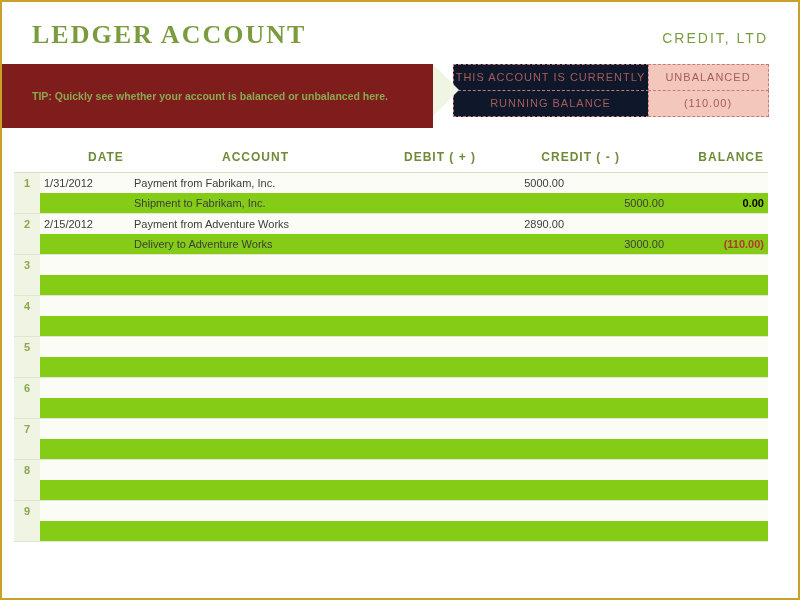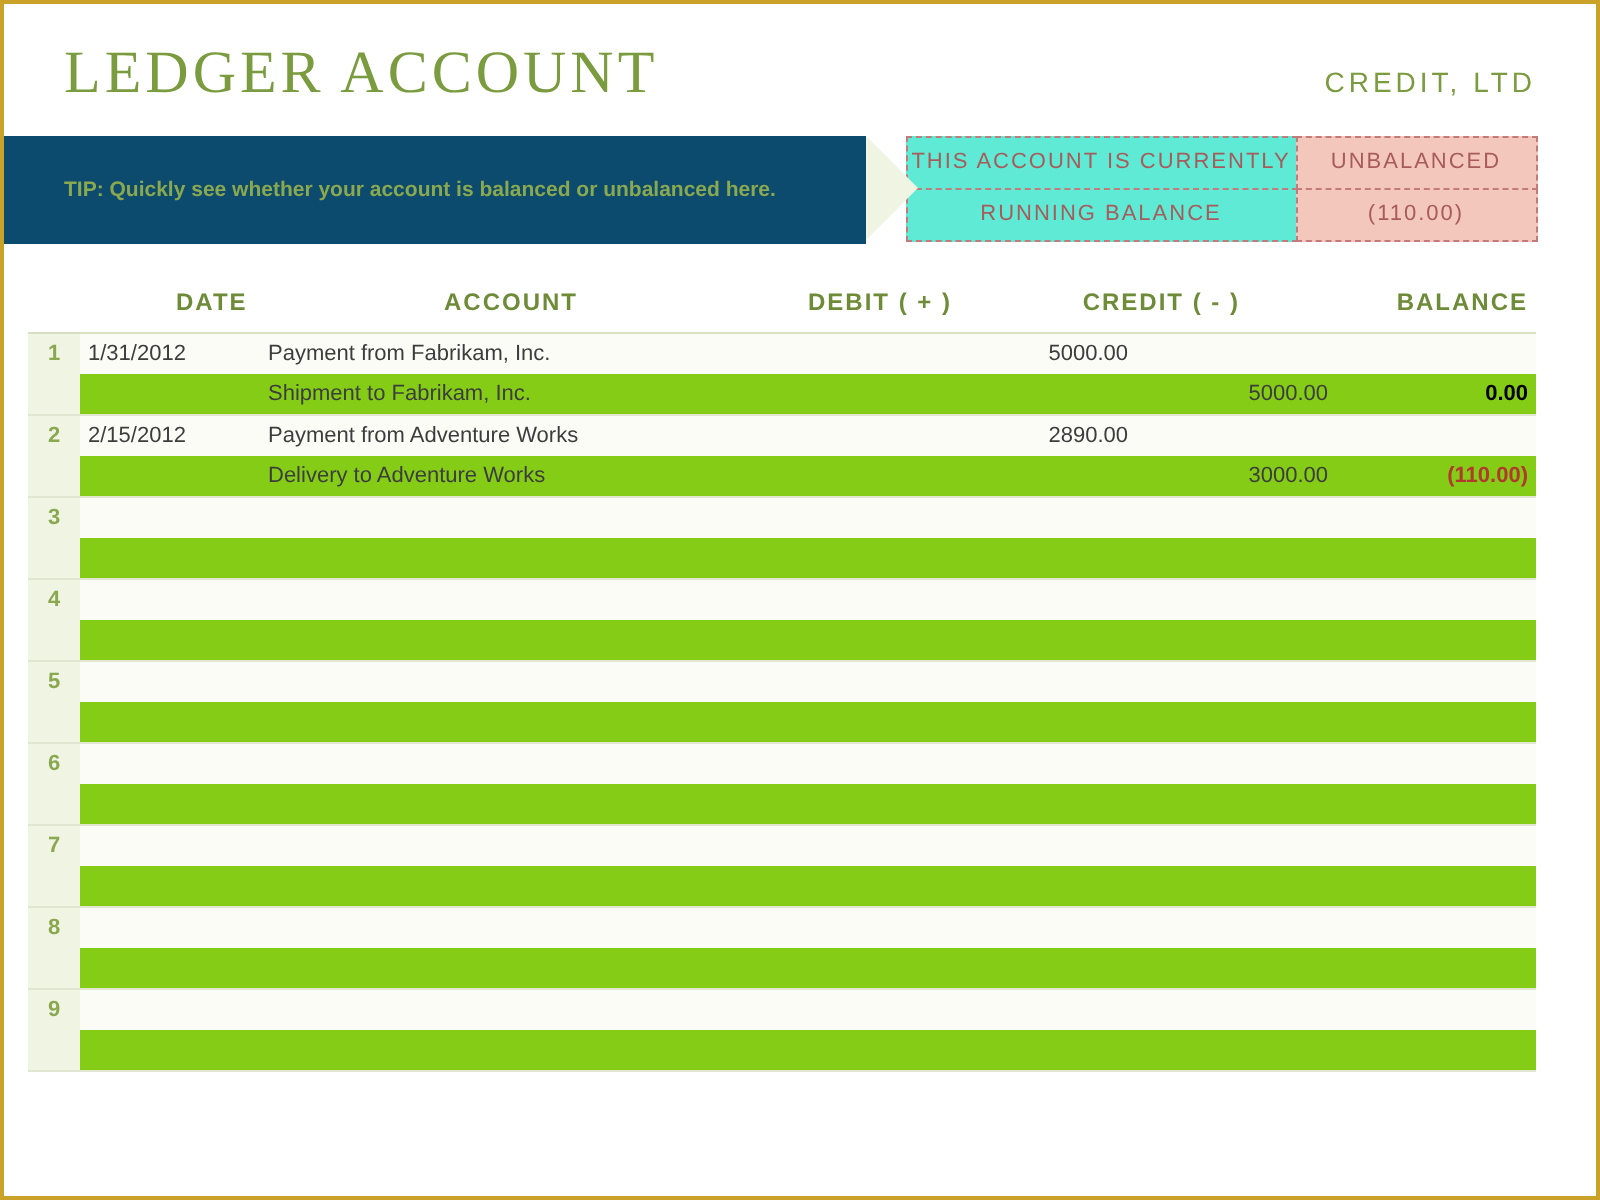--- a/index.html
+++ b/index.html
@@ -14,46 +14,46 @@
   .page {
     padding: 18px 0 0 0;
   }
   .header {
     display: flex;
     justify-content: space-between;
     align-items: baseline;
     padding: 0 30px 14px 30px;
   }
   .title {
-    font-size: 30px;
+    font-size: 26px;
     letter-spacing: 2px;
     color: #7a9c3f;
-    font-weight: 400;
+    font-weight: 700;
     font-family: Georgia, "Times New Roman", serif;
   }
   .company {
     font-size: 14px;
     letter-spacing: 2px;
     color: #7a9c3f;
     font-weight: 400;
   }
   .tip-status-row {
     display: flex;
     align-items: stretch;
     padding: 0 30px 0 0;
     margin-bottom: 14px;
   }
   .tip-arrow {
     position: relative;
-    background: #0c4a6e;
+    background: #7f1d1d;
     flex: 1;
     display: flex;
     align-items: center;
     padding: 0 10px 0 30px;
-    height: 54px;
+    height: 64px;
     margin-right: 20px;
   }
   .tip-arrow::after {
     content: "";
     position: absolute;
     right: -26px;
     top: 0;
     width: 0; height: 0;
     border-top: 26px solid transparent;
     border-bottom: 26px solid transparent;
@@ -70,21 +70,21 @@
     grid-template-rows: 26px 26px;
     font-size: 11px;
   }
   .status-cell {
     border: 1px dashed #c27a7a;
     display: flex;
     align-items: center;
     justify-content: center;
     letter-spacing: 1px;
     color: #a85b5b;
-    background: #5eead4;
+    background: #0f172a;
     margin: -0.5px;
   }
   .status-value {
     background: #f4c7bd;
     color: #a85b5b;
     font-weight: 500;
   }
   .table-area {
     padding: 0 30px 0 12px;
   }

